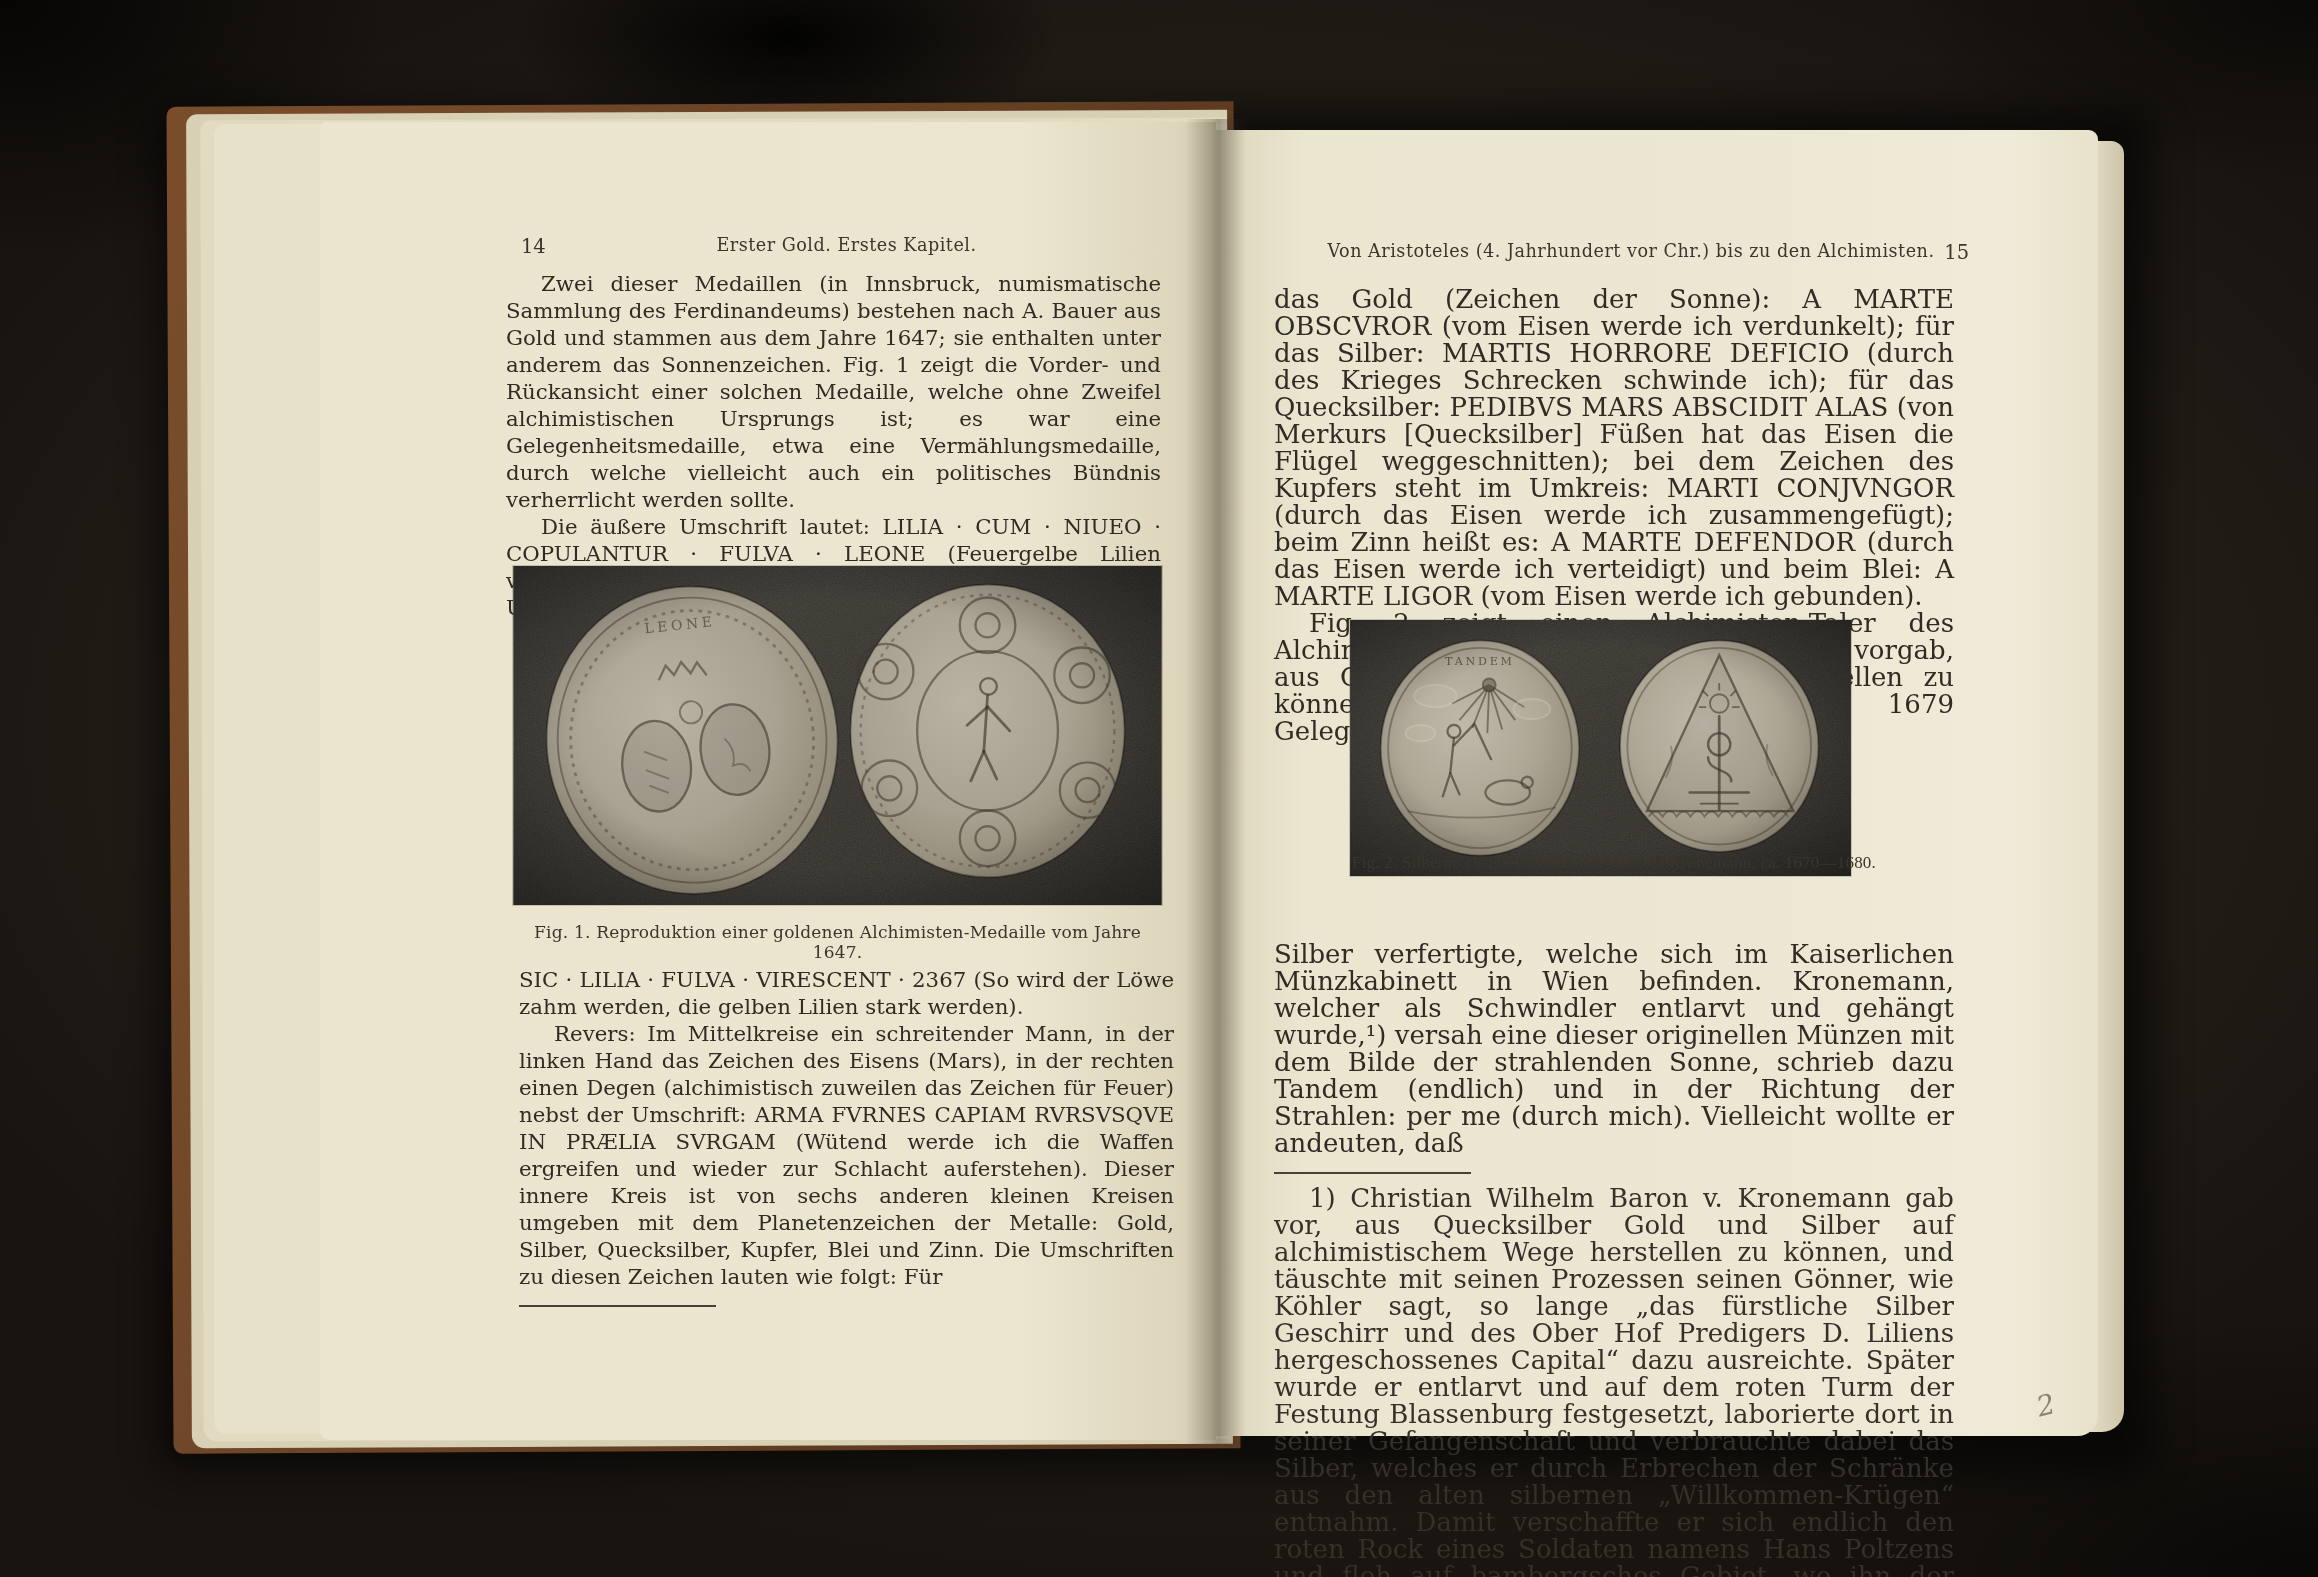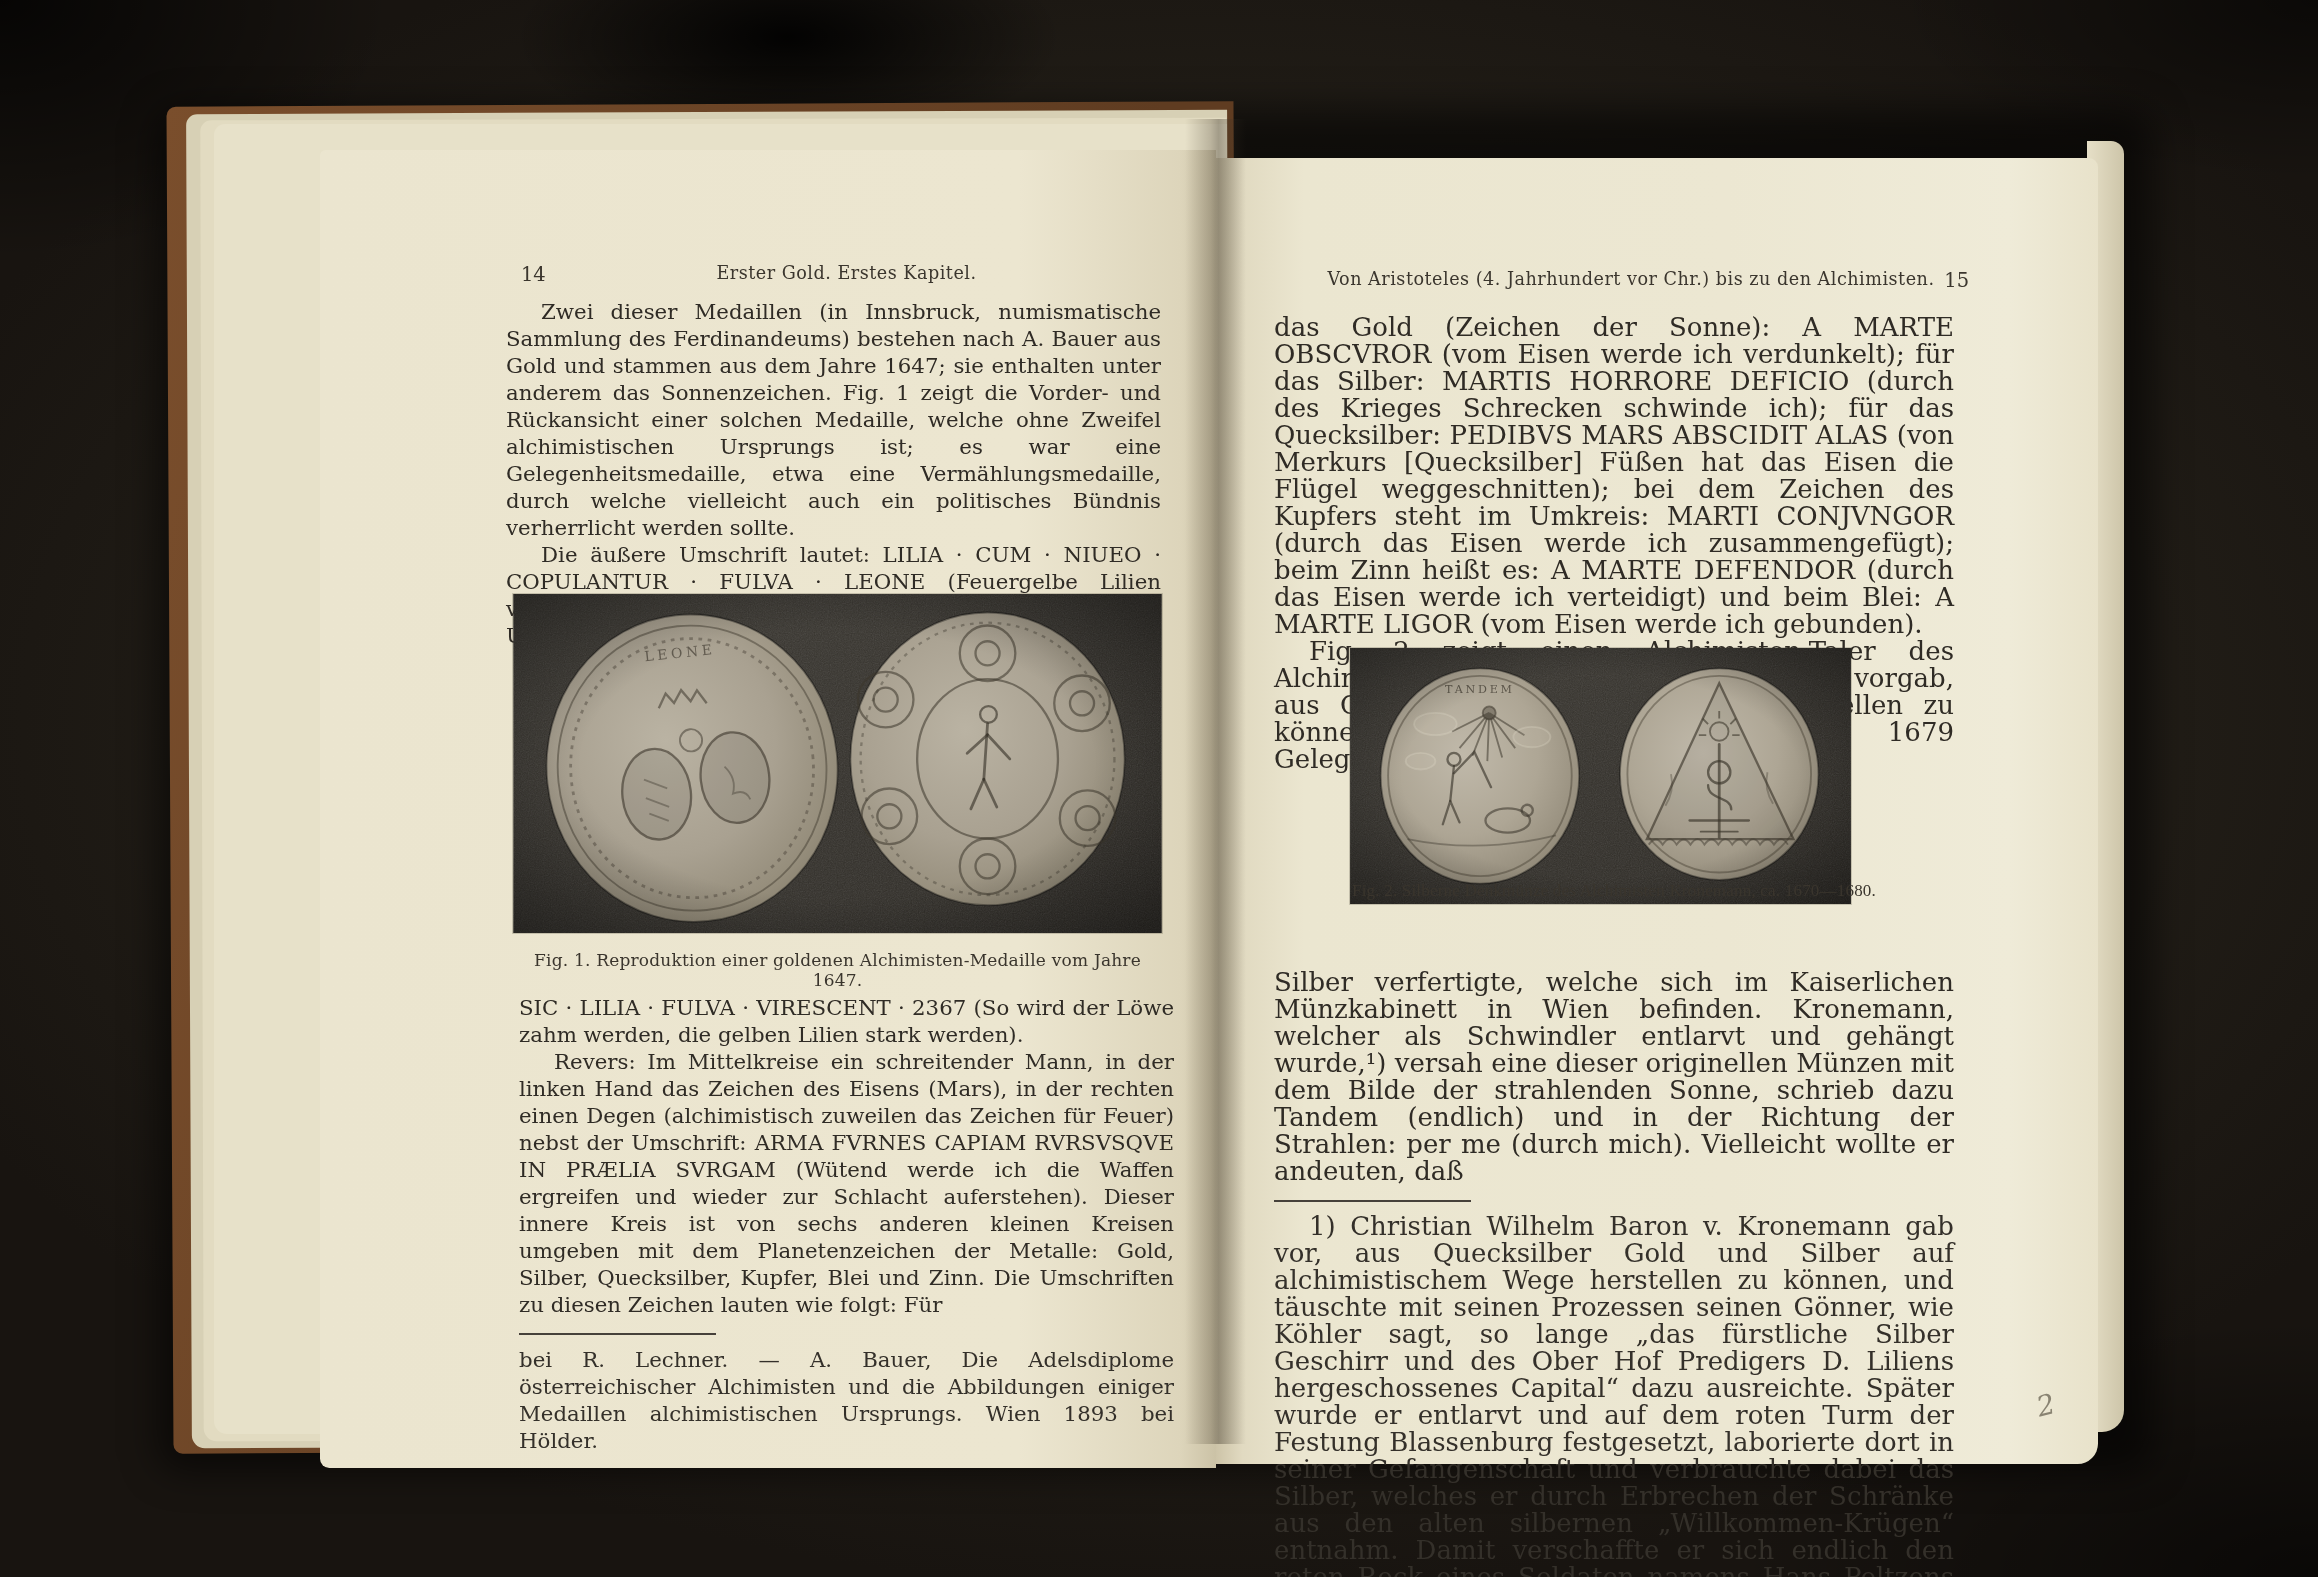--- a/index.html
+++ b/index.html
@@ -17,21 +17,21 @@
     background:rgba(0,0,0,0.55);filter:blur(18.6px);border-radius:22px;}
   .cover{position:absolute;left:170px;top:104px;width:1067px;height:1347px;
     background:linear-gradient(105deg,#7a4e2c 0%,#5f3c21 70%);
     border-radius:9.3px 0 0 9.3px;transform:rotate(-0.3deg);}
   .deckle{position:absolute;border-radius:11px 0 0 13px;}
   .deckle.e1{left:189px;top:112px;width:1041px;height:1334px;background:#d7d0b5;transform:rotate(-0.25deg);}
   .deckle.e2{left:202px;top:119px;width:1026px;height:1321px;background:#e2dbc1;transform:rotate(-0.15deg);}
   .deckle.e3{left:214px;top:124px;width:1013px;height:1310px;background:#e7e1c9;}
   .right-edge{position:absolute;left:2087px;top:141px;width:37px;height:1291px;
     background:linear-gradient(to right,#e6dfc7,#cdc5a9);border-radius:0 13px 22px 0;}
-  .page{position:absolute;color:#2f2b25;margin-top:28px;}
+  .page{position:absolute;color:#2f2b25;}
   .page.left{left:320px;top:122px;width:896px;height:1318px;border-radius:5.6px 0 0 9.3px;
     background:linear-gradient(to right,#ebe5cf 0%,#ece6d0 78%,#ddd5bb 96%,#cbc2a6 100%);}
   .page.right{left:1216px;top:130px;width:882px;height:1306px;border-radius:0 9.3px 20.4px 0;
     background:linear-gradient(to right,#cdc4a8 0%,#e1dac1 3%,#ebe6d0 10%,#ece7d2 58%,#efebd8 90%,#e8e2ca 100%);}
   .gutter{position:absolute;left:1185px;top:119px;width:61px;height:1325px;pointer-events:none;
     background:linear-gradient(to right,rgba(80,70,52,0) 0%,rgba(72,62,46,0.28) 42%,rgba(60,52,40,0.4) 55%,rgba(80,70,52,0) 100%);}
   .col{position:absolute;}
   .runhead{font-size:17.6px;color:#3b362e;position:relative;height:24px;}
   .runhead .num{position:absolute;top:0;font-size:19.5px;}
   .runhead .num.l{left:1.9px;}
@@ -137,21 +137,20 @@
         </g>
         <rect x="0" y="0" width="700" height="366" fill="url(#v1)"></rect>
       </svg>
     </div>
     <div class="caption" style="left:193px;top:800px;width:649px;">Fig. 1.  Reproduktion einer goldenen Alchimisten-Medaille vom Jahre 1647.</div>
 
     <div class="col body-text" style="left:199px;top:844px;width:655px;">
       <p>SIC · LILIA · FULVA · VIRESCENT · 2367 (So wird der Löwe zahm werden, die gelben Lilien stark werden).</p>
       <p class="ind">Revers: Im Mittelkreise ein schreitender Mann, in der linken Hand das Zeichen des Eisens (Mars), in der rechten einen Degen (alchimistisch zuweilen das Zeichen für Feuer) nebst der Umschrift: ARMA FVRNES CAPIAM RVRSVSQVE IN PRÆLIA SVRGAM (Wütend werde ich die Waffen ergreifen und wieder zur Schlacht auferstehen). Dieser innere Kreis ist von sechs anderen kleinen Kreisen umgeben mit dem Planetenzeichen der Metalle: Gold, Silber, Quecksilber, Kupfer, Blei und Zinn. Die Umschriften zu diesen Zeichen lauten wie folgt: Für</p>
       <hr class="fnrule">
-      <p class="footnote">bei R. Lechner. — A. Bauer, Die Adelsdiplome österreichischer Alchimisten und die Abbildungen einiger Medaillen alchimistischen Ursprungs. Wien 1893 bei Hölder.</p>
     </div>
   </div>
 
   <div class="page right">
     <div class="col runhead" style="left:75px;top:111px;width:680px;">
       <span class="title">Von Aristoteles (4. Jahrhundert vor Chr.) bis zu den Alchimisten.</span>
       <span class="num r">15</span>
     </div>
 
     <div class="col body-text" style="left:58px;top:156px;width:680px;">

